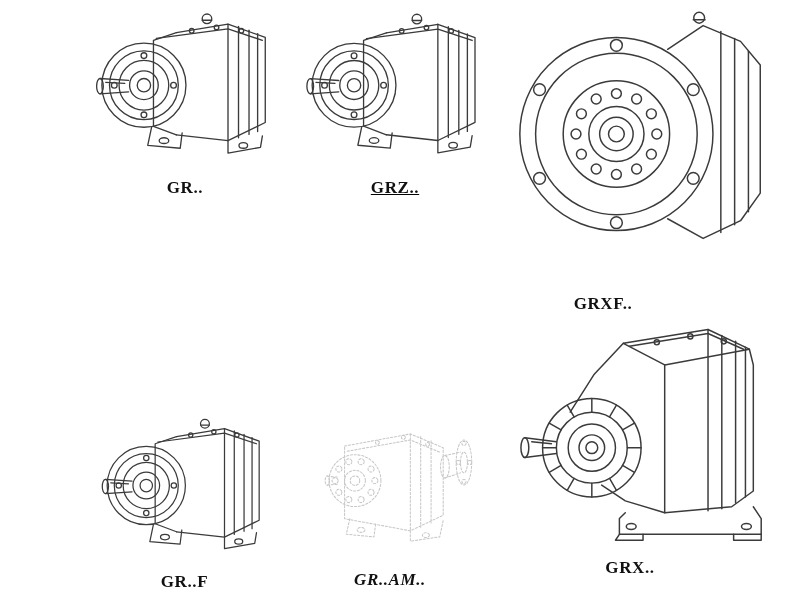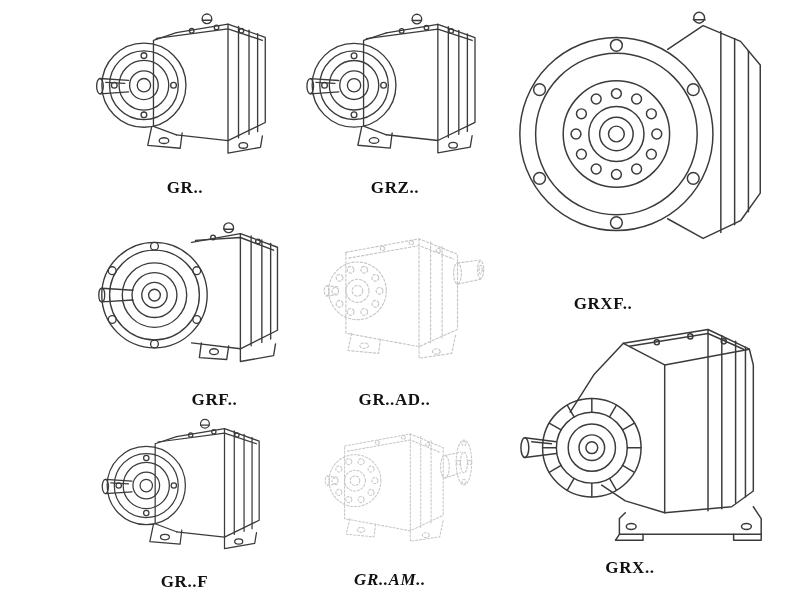--- a/index.html
+++ b/index.html
@@ -249,47 +249,35 @@
     </symbol>
   </svg>
 
   <figure class="cell" style="left:82px;top:4px;width:206px;">
     <svg class="drawing solid" width="206" height="172" viewBox="0 0 210 180">
         <use href="#sym-foot"></use>
       </svg>
     <figcaption class="label">GR..</figcaption>
   </figure>
 
-  <figure class="cell" style="left:295px;top:4px;width:200px;">
+  <figure class="cell" style="left:295px;top:4px;width:200px;text-decoration:underline;">
     <svg class="drawing solid" width="200" height="172" viewBox="0 0 210 180">
         <use href="#sym-foot"></use>
       </svg>
     <figcaption class="label">GRZ..</figcaption>
   </figure>
 
   <figure class="cell" style="left:508px;top:0px;width:270px;gap:24px;">
     <svg class="drawing solid" width="270" height="268" viewBox="0 0 270 272">
         <use href="#sym-flange-front"></use>
       </svg>
     <figcaption class="label" style="margin-right:80px;">GRXF..</figcaption>
   </figure>
 
-  <figure class="cell" style="left:92px;top:210px;width:205px;">
-    <svg class="drawing solid" width="205" height="178" viewBox="0 0 210 180">
-        <use href="#sym-flange-foot"></use>
-      </svg>
-    <figcaption class="label" style="margin-left:40px;">GRF..</figcaption>
-  </figure>
-
-  <figure class="cell" style="left:292px;top:210px;width:205px;">
-    <svg class="drawing ghost" width="205" height="178" viewBox="0 0 205 185">
-        <use href="#sym-adapter-shaft"></use>
-      </svg>
-    <figcaption class="label">GR..AD..</figcaption>
-  </figure>
+
 
   <figure class="cell" style="left:82px;top:410px;width:205px;">
     <svg class="drawing solid" width="205" height="160" viewBox="0 0 210 180">
         <use href="#sym-foot"></use>
       </svg>
     <figcaption class="label">GR..F</figcaption>
   </figure>
 
   <figure class="cell" style="left:290px;top:408px;width:200px;font-style:italic;">
     <svg class="drawing ghost" width="200" height="160" viewBox="0 0 205 185">

